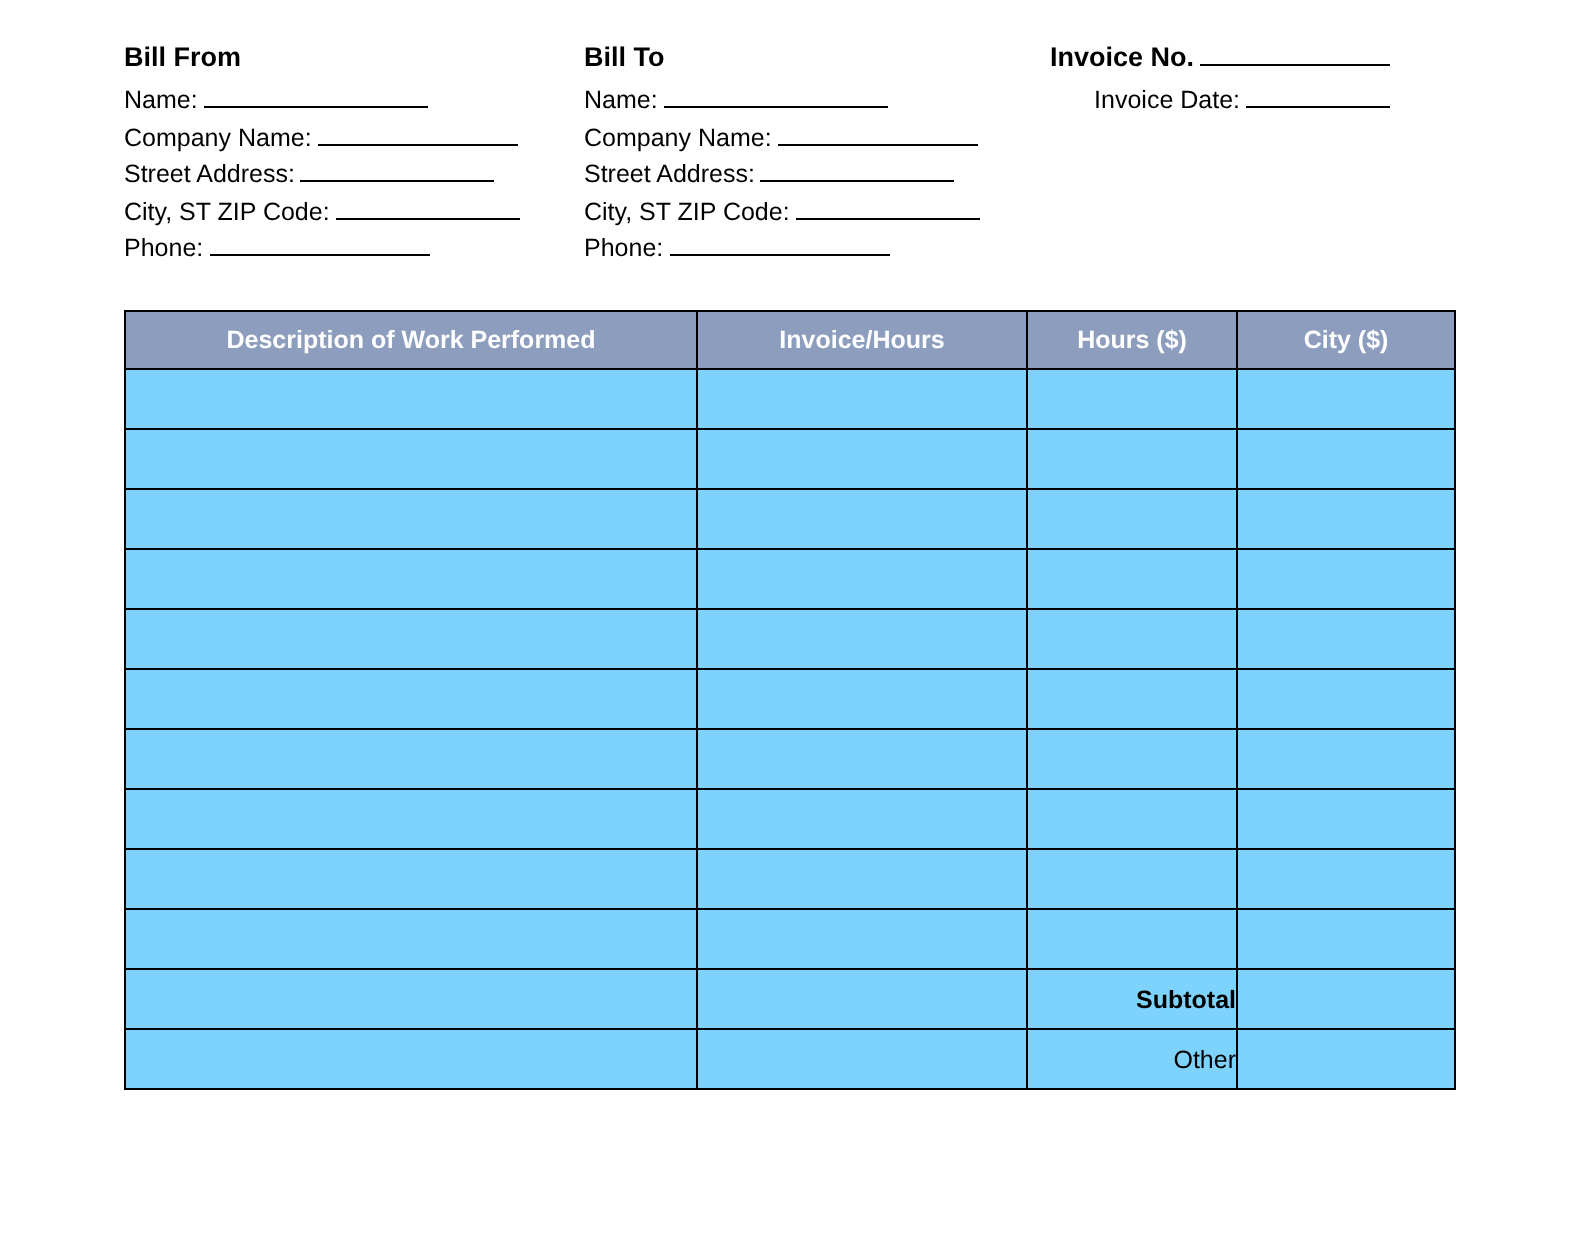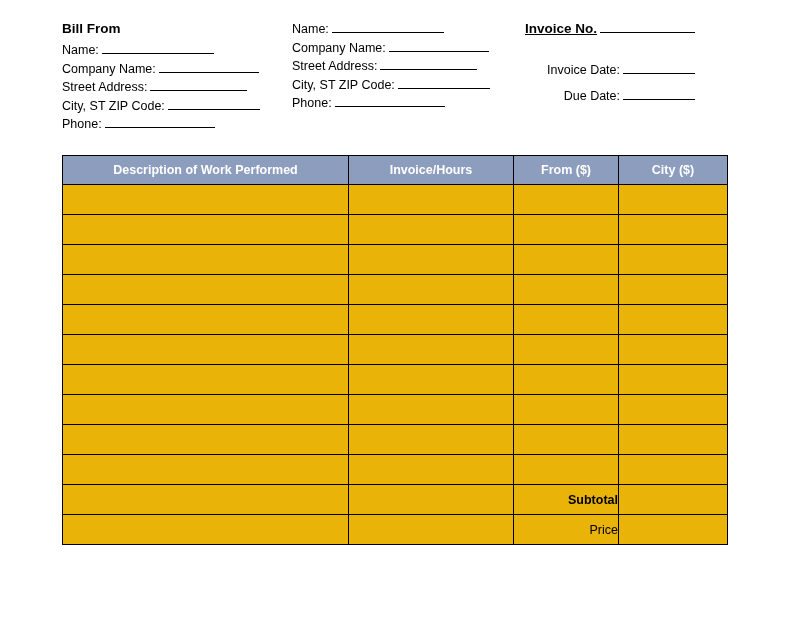--- a/index.html
+++ b/index.html
@@ -57,22 +57,21 @@
   #col-billfrom { left: 62px; top: 0; }
   #col-billto   { left: 292px; top: 0; }
   #col-invoice  { left: 525px; top: 0; }
 
   #col-invoice .fld { line-height: 26px; text-align: right; }
   #col-invoice .title-line {
     font-weight: bold;
     font-size: 13.5px;
     white-space: nowrap;
     display: block;
-    margin-bottom: 20px;
-    text-decoration: underline;
+    margin-bottom: 0;
   }
 
   
   .tbl-wrap {
     position: absolute;
     left: 62px;
     top: 155px;
     width: 665px;
   }
   table.invoice {
@@ -86,21 +85,21 @@
     font-size: 12.5px;
     font-weight: bold;
     height: 28px;
     border: 1px solid #000;
     padding: 0;
   }
   table.invoice td {
     border: 1px solid #000;
     height: 29px;
     padding: 0;
-    background: #eab308;
+    background: #7dd3fc;
   }
   col.c-desc  { width: 286px; }
   col.c-serv  { width: 165px; }
   col.c-price { width: 105px; }
   col.c-total { width: 109px; }
 
   
   td.blank-cell {
     border: none;
     background: transparent;
@@ -139,20 +138,21 @@
       </span>
       <span class="fld">
         <span class="lbl">City, ST ZIP Code:</span><span class="rule" style="width:92px"></span>
       </span>
       <span class="fld">
         <span class="lbl">Phone:</span><span class="rule" style="width:110px"></span>
       </span>
     </div>
 
     <div class="hdr-col" id="col-billto">
+      <span class="title">Bill To</span>
       <span class="fld">
         <span class="lbl">Name:</span><span class="rule" style="width:112px"></span>
       </span>
       <span class="fld">
         <span class="lbl">Company Name:</span><span class="rule" style="width:100px"></span>
       </span>
       <span class="fld">
         <span class="lbl">Street Address:</span><span class="rule" style="width:97px"></span>
       </span>
       <span class="fld">
@@ -162,41 +162,38 @@
         <span class="lbl">Phone:</span><span class="rule" style="width:110px"></span>
       </span>
     </div>
 
     <div class="hdr-col" id="col-invoice">
       <span class="title-line">
         <span>Invoice No.</span><span class="rule" style="width:95px"></span>
       </span>
       <span class="fld">
         <span class="lbl">Invoice Date:</span><span class="rule" style="width:72px"></span>
-      </span>
-      <span class="fld">
-        <span class="lbl">Due Date:</span><span class="rule" style="width:72px"></span>
       </span>
     </div>
 
   </div>
 
   <div class="tbl-wrap">
     <table class="invoice">
       <colgroup>
         <col class="c-desc">
           <col class="c-serv">
           <col class="c-price">
           <col class="c-total">
       </colgroup>
       <thead>
         <tr>
           <th>Description of Work Performed</th>
           <th>Invoice/Hours</th>
-          <th>From ($)</th>
+          <th>Hours ($)</th>
           <th>City ($)</th>
         </tr>
       </thead>
       <tbody>
         <tr>
           <td></td>
           <td></td>
           <td></td>
           <td></td>
         </tr>
@@ -257,20 +254,20 @@
 
         <tr>
           <td class="blank-cell"></td>
           <td class="blank-cell"></td>
           <td class="sum-label bold">Subtotal</td>
           <td class="sum-value"></td>
         </tr>
         <tr>
           <td class="blank-cell"></td>
           <td class="blank-cell"></td>
-          <td class="sum-label">Price</td>
+          <td class="sum-label">Other</td>
           <td class="sum-value"></td>
         </tr>
       </tbody>
     </table>
   </div>
 
 </div>
 
 </body></html>

